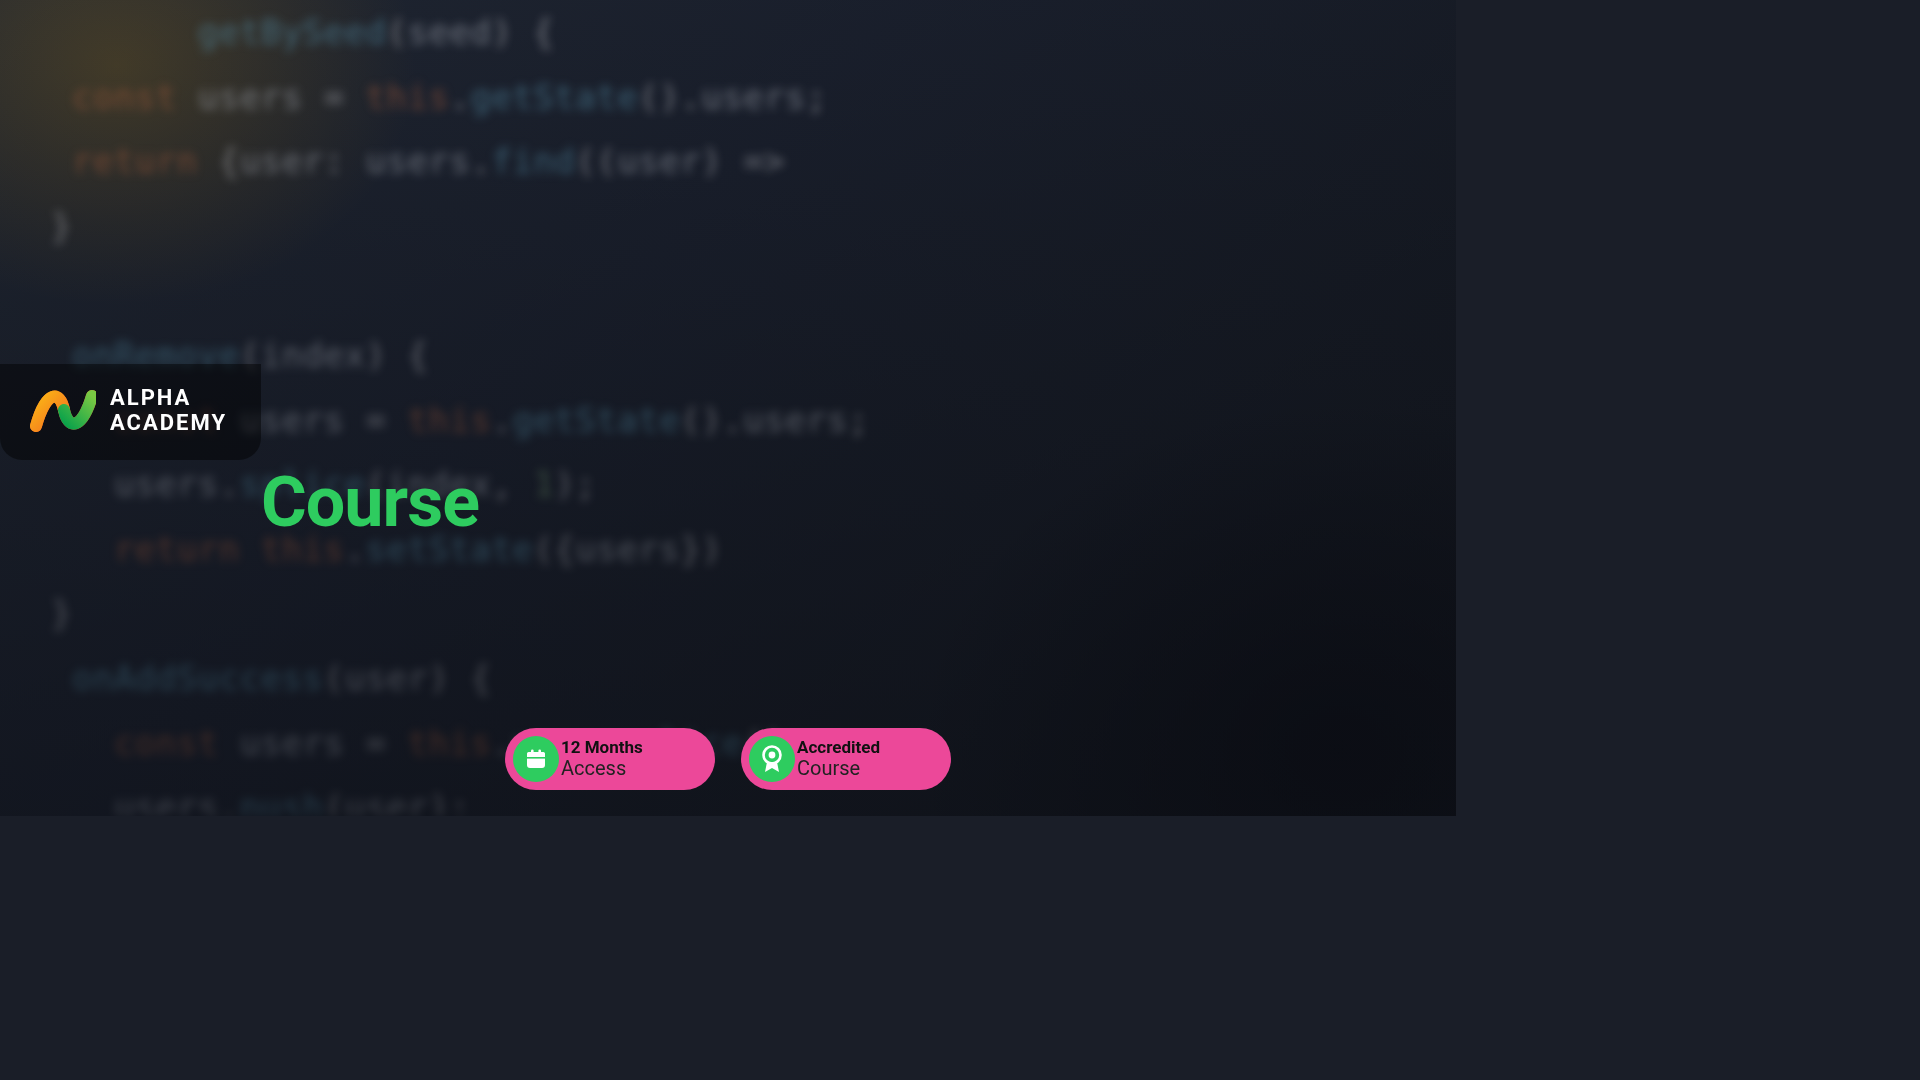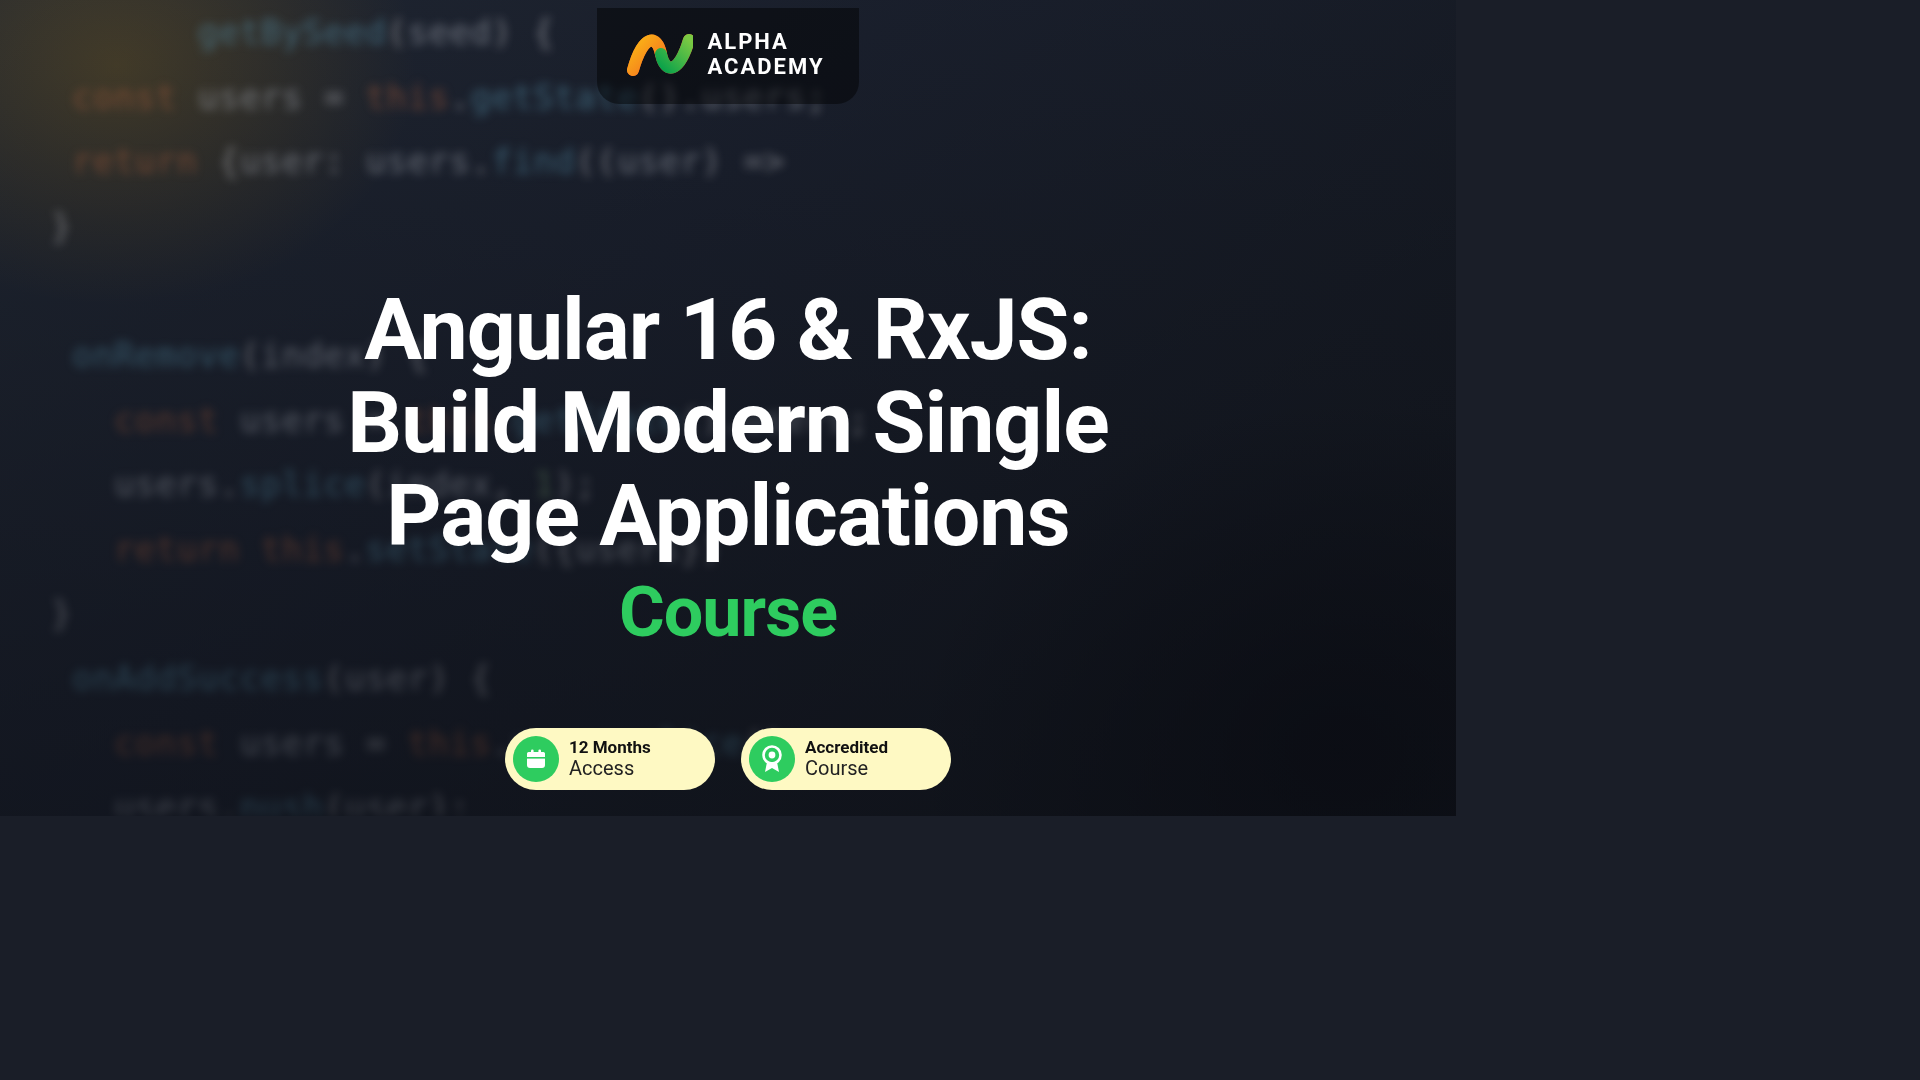--- a/index.html
+++ b/index.html
@@ -40,21 +40,21 @@
     .code-bg .num { color: rgba(150,200,140,0.5); }
     .overlay-dark {
       position: absolute;
       inset: 0;
       background: linear-gradient(180deg, rgba(10,12,18,0.15) 0%, rgba(10,12,18,0.35) 50%, rgba(10,12,18,0.55) 100%);
     }
     .content {
       position: absolute;
       inset: 0;
       display: flex;
-      flex-direction: column;
+      flex-direction: row;
       align-items: center;
     }
     .logo-pill {
       margin-top: 8px;
       background: rgba(0,0,0,0.45);
       border-radius: 0 0 22px 22px;
       padding: 18px 34px 22px 30px;
       display: flex;
       align-items: center;
       gap: 14px;
@@ -89,26 +89,26 @@
     }
     .badges {
       position: absolute;
       bottom: 26px;
       left: 0; right: 0;
       display: flex;
       justify-content: center;
       gap: 26px;
     }
     .badge {
-      background: #fef9c3;
+      background: #ec4899;
       border-radius: 999px;
       padding: 8px 30px 8px 8px;
       display: flex;
       align-items: center;
-      gap: 10px;
+      gap: 2px;
       min-width: 210px;
     }
     .badge-icon {
       width: 46px; height: 46px;
       border-radius: 50%;
       background: #2ecc5f;
       display: flex;
       align-items: center;
       justify-content: center;
       flex-shrink: 0;
@@ -163,25 +163,20 @@
         <path d="M34 28 C 38 48, 52 48, 62 14" fill="none" stroke="url(#g2)" stroke-width="12" stroke-linecap="round"></path>
       </svg>
     </div>
     <div class="logo-text">
       <div>ALPHA</div>
       <div>ACADEMY</div>
     </div>
   </div>
 
   <div class="title-block">
-    <div class="title">
-      <div>Angular 16 &amp; RxJS:</div>
-      <div>Build Modern Single</div>
-      <div>Page Applications</div>
-    </div>
     <div class="subtitle">Course</div>
   </div>
 
   <div class="badges">
     <div class="badge">
       <div class="badge-icon">
         <svg width="24" height="24" viewBox="0 0 24 24" fill="none">
           <rect x="3" y="5" width="18" height="16" rx="3" fill="#fff"></rect>
           <rect x="3" y="5" width="18" height="5" rx="2" fill="#fff"></rect>
           <rect x="7" y="2.5" width="2.6" height="5" rx="1.3" fill="#fff"></rect>

